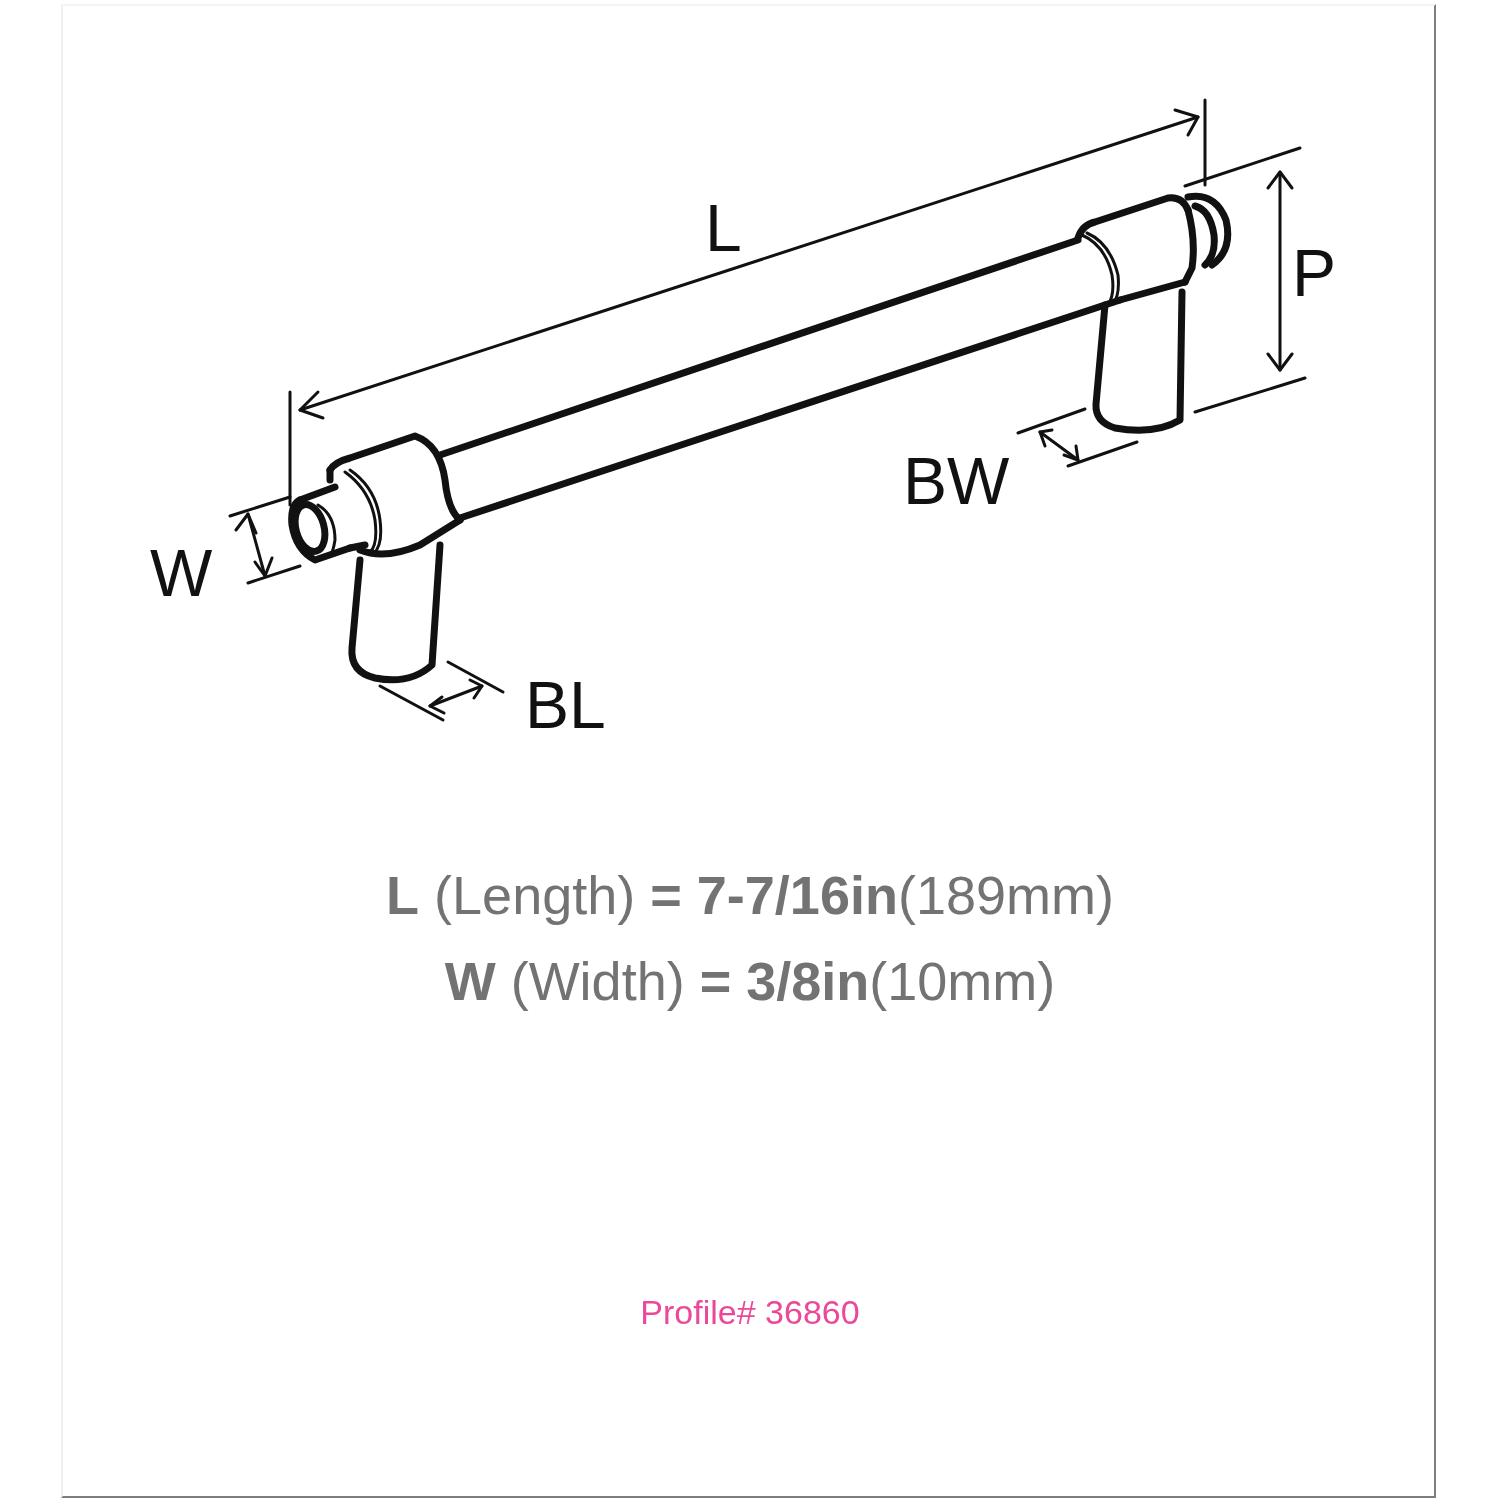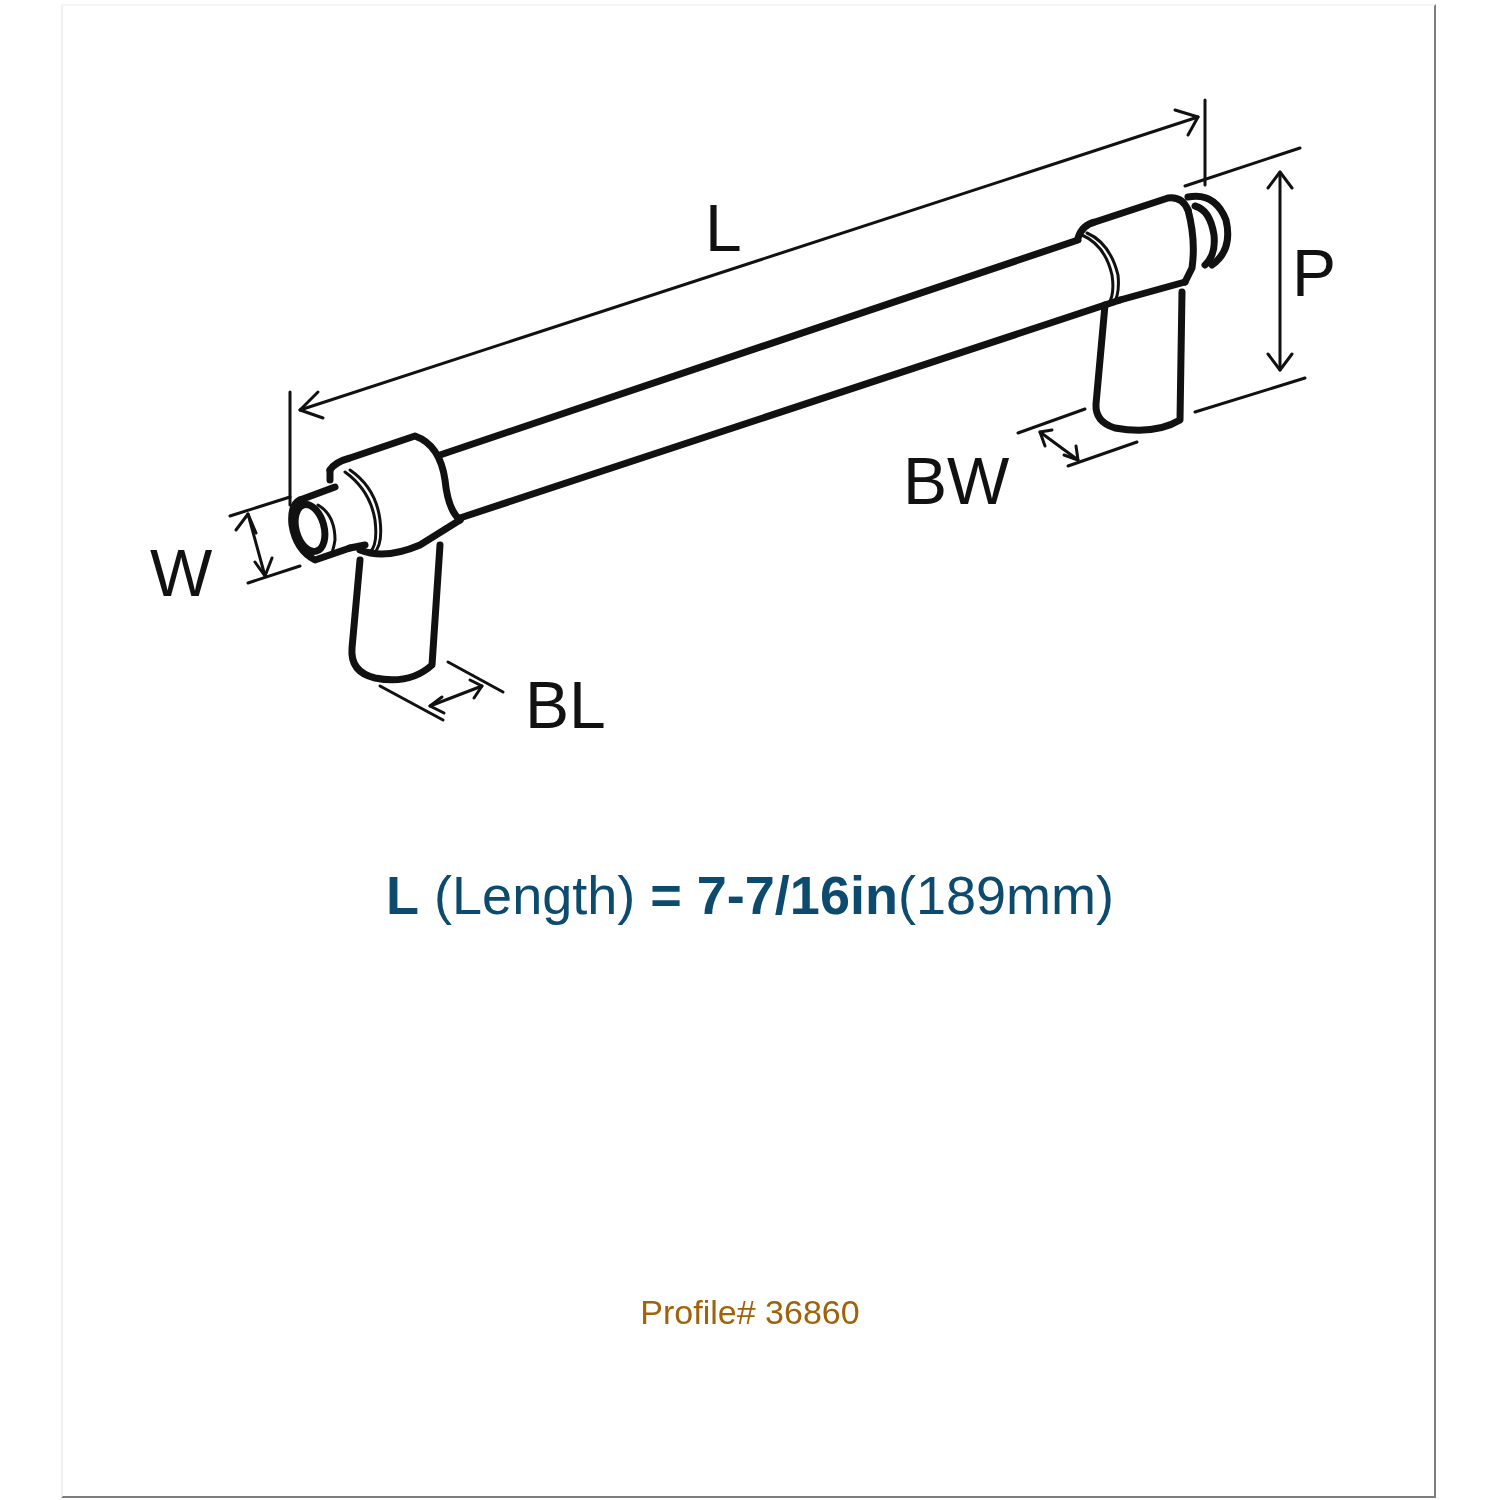--- a/index.html
+++ b/index.html
@@ -6,24 +6,24 @@
     body { width: 1500px; height: 1500px; position: relative; overflow: hidden; font-family: "Liberation Sans", sans-serif; color: #111; }
     .frame {
       position: absolute; left: 61px; top: 4px; width: 1375px; height: 1494px;
       border-left: 2px solid #f0f0f0; border-top: 2px solid #f4f4f4;
       border-right: 2px solid #7d7d7d; border-bottom: 2px solid #7d7d7d;
       box-sizing: border-box; background: #fff;
     }
     svg.drawing { position: absolute; left: 0; top: 0; width: 1500px; height: 800px; }
     .lbl { position: absolute; font-family: "Liberation Sans", sans-serif; font-size: 62px; font-weight: 400; color: #111; line-height: 1; }
     .specs { position: absolute; left: 0; top: 852px; width: 1500px; text-align: center; }
-    .spec-row { font-size: 54px; line-height: 86px; color: #0c4a6e; white-space: nowrap; }
+    .spec-row { font-size: 54px; line-height: 86px; color: #737373; white-space: nowrap; }
     .spec-row .key, .spec-row .eq, .spec-row .inch { font-weight: 700; }
     .spec-row .name, .spec-row .mm { font-weight: 400; }
-    .profile { position: absolute; left: 0; top: 1293px; width: 1500px; text-align: center; font-size: 34px; color: #a16207; }
+    .profile { position: absolute; left: 0; top: 1293px; width: 1500px; text-align: center; font-size: 34px; color: #ec4899; }
   </style>
 </head>
 <body>
 
 <div class="frame"></div>
 
 <svg class="drawing" viewBox="0 0 1500 800" xmlns="http://www.w3.org/2000/svg">
   <g fill="none" stroke="#111" stroke-linecap="round" stroke-linejoin="round">
 
     <g stroke-width="3">
@@ -122,15 +122,21 @@
 <div class="lbl" style="left:525px; top:672px; font-size:66px;">BL</div>
 <div class="lbl" style="left:903px; top:448px; font-size:66px;">BW</div>
 
 <div class="specs">
   <div class="spec-row">
     <span class="key">L</span>
     <span class="name">(Length)</span>
     <span class="eq">=</span>
     <span class="inch">7-7/16in</span><span class="mm">(189mm)</span>
   </div>
+  <div class="spec-row">
+    <span class="key">W</span>
+    <span class="name">(Width)</span>
+    <span class="eq">=</span>
+    <span class="inch">3/8in</span><span class="mm">(10mm)</span>
+  </div>
 </div>
 
 <div class="profile">Profile# 36860</div>
 
 </body></html>

